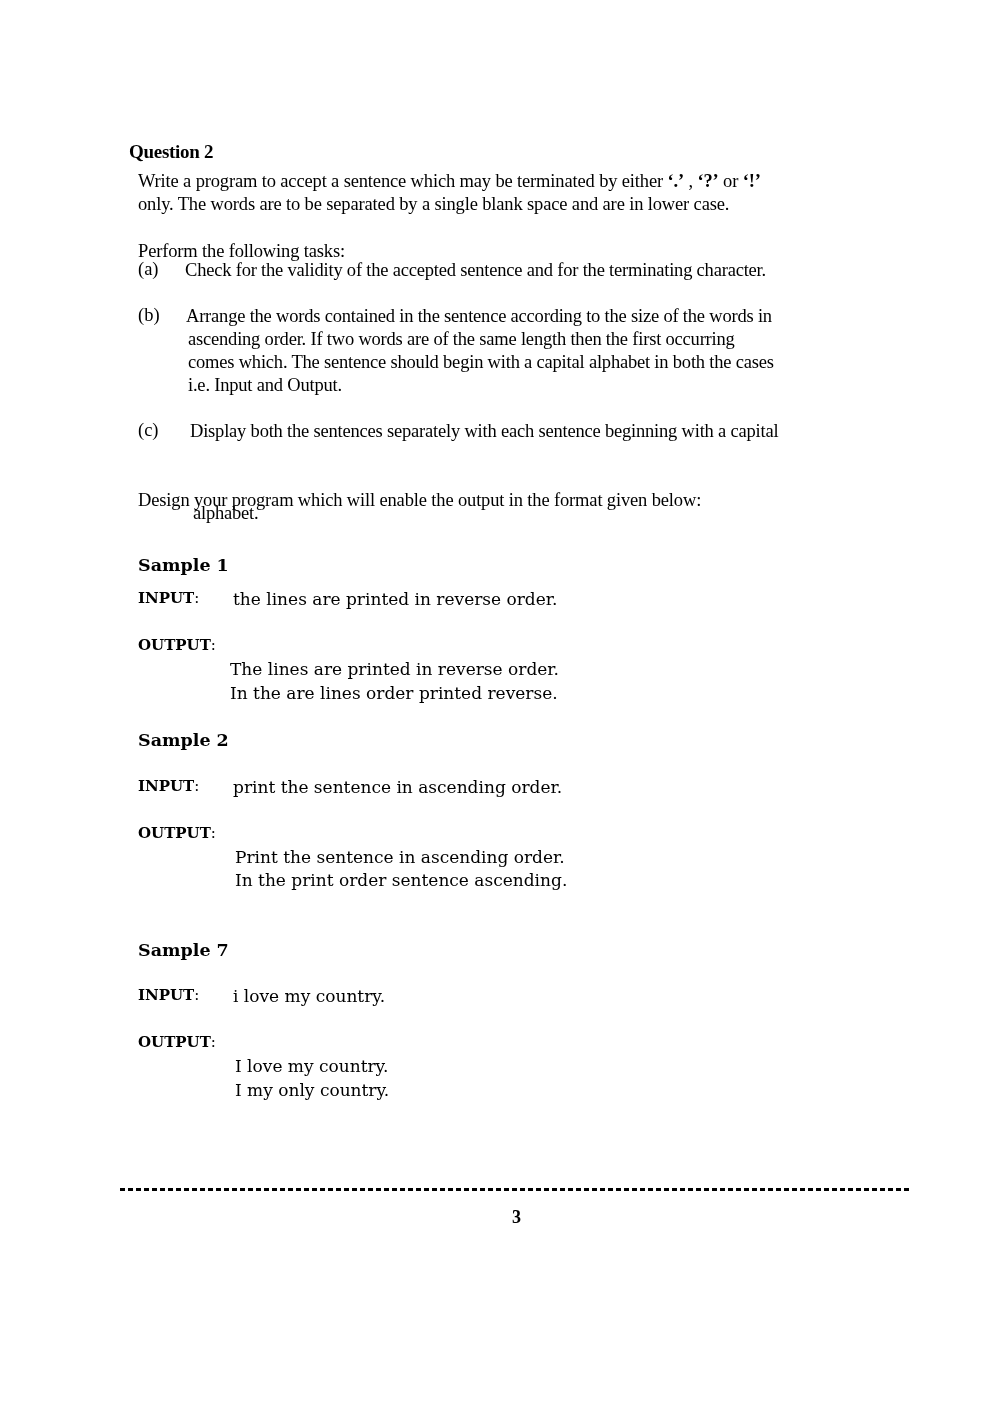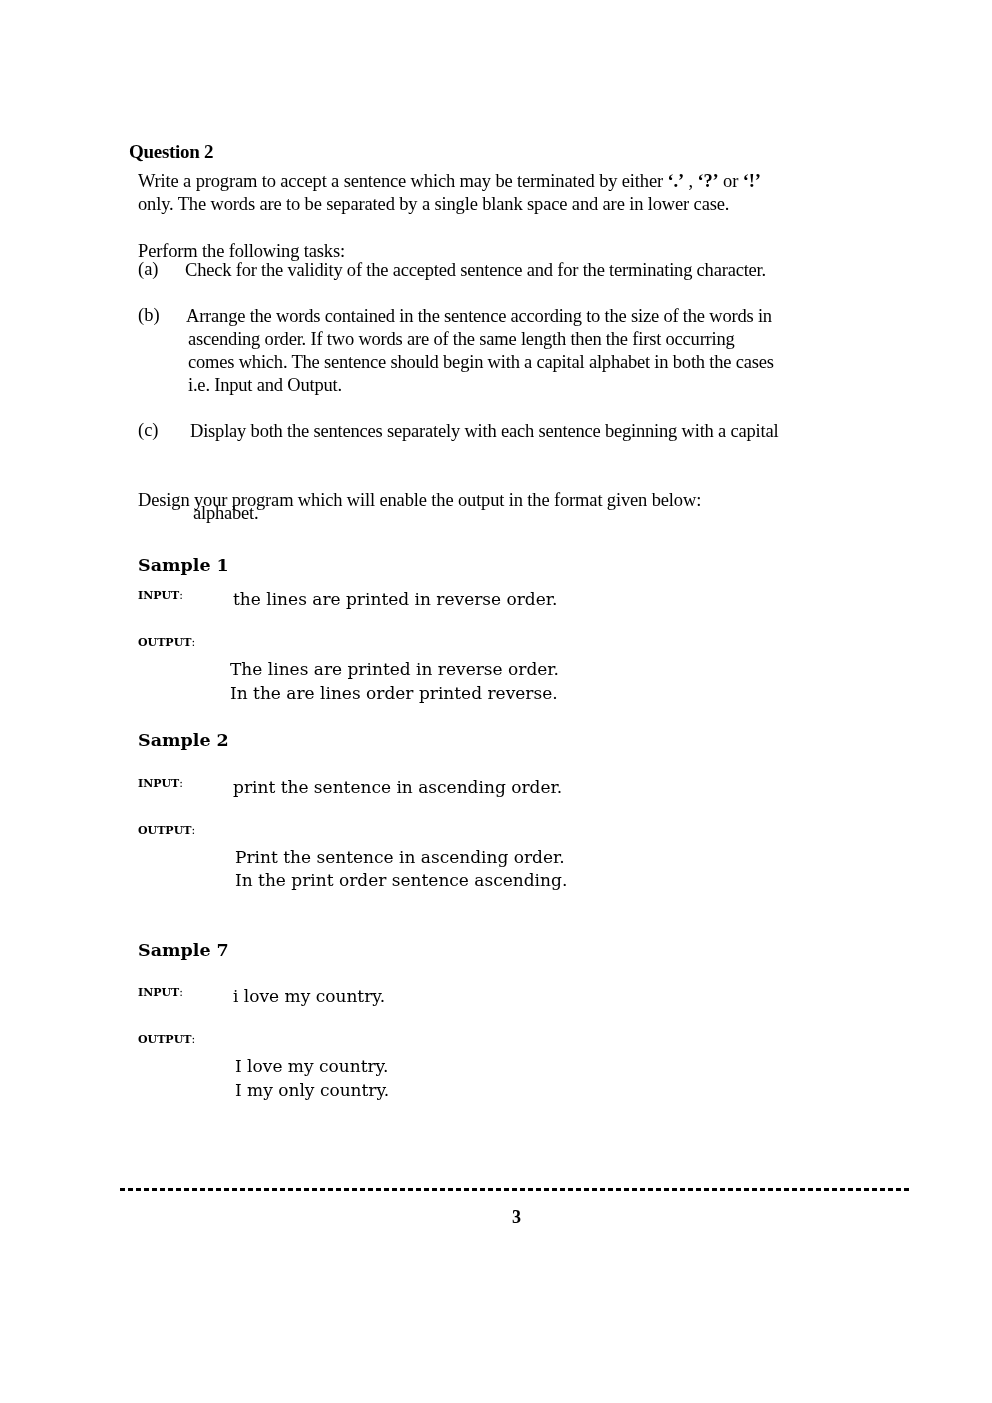--- a/index.html
+++ b/index.html
@@ -5,21 +5,21 @@
   html, body { margin: 0; padding: 0; background: #ffffff; }
   body { width: 992px; height: 1403px; position: relative; color: #000; overflow: hidden; }
   .serif { font-family: "Liberation Serif", "DejaVu Serif", serif; }
   .cal { font-family: "DejaVu Serif", "Liberation Serif", serif; }
   .abs { position: absolute; white-space: nowrap; }
   .q-title { left: 129px; top: 141px; font-size: 19px; font-weight: bold; letter-spacing: -0.3px; }
   .para { left: 138px; font-size: 18.5px; line-height: 23px; letter-spacing: -0.15px; }
   .item-label { position: absolute; font-size: 18.5px; }
   .item-text { position: absolute; font-size: 18.5px; line-height: 23px; letter-spacing: -0.2px; white-space: nowrap; font-family: Liberation Serif, serif; }
   .sample-h { left: 138px; font-size: 17.5px; font-weight: bold; }
-  .lbl { left: 138px; font-size: 11px; }
+  .lbl { left: 138px; font-size: 15px; }
   .lbl b { font-weight: bold; }
   .val { font-size: 17px; }
   .out-line { font-size: 17px; }
   .dash { left: 120px; top: 1188px; width: 792px; height: 3px;
           background-image: repeating-linear-gradient(to right, #000 0 5px, transparent 5px 8px); }
   .pagenum { left: 512px; top: 1207px; font-size: 18px; font-weight: bold; }
   .q { font-weight: bold; }
 </style>
 </head>
 <body>

